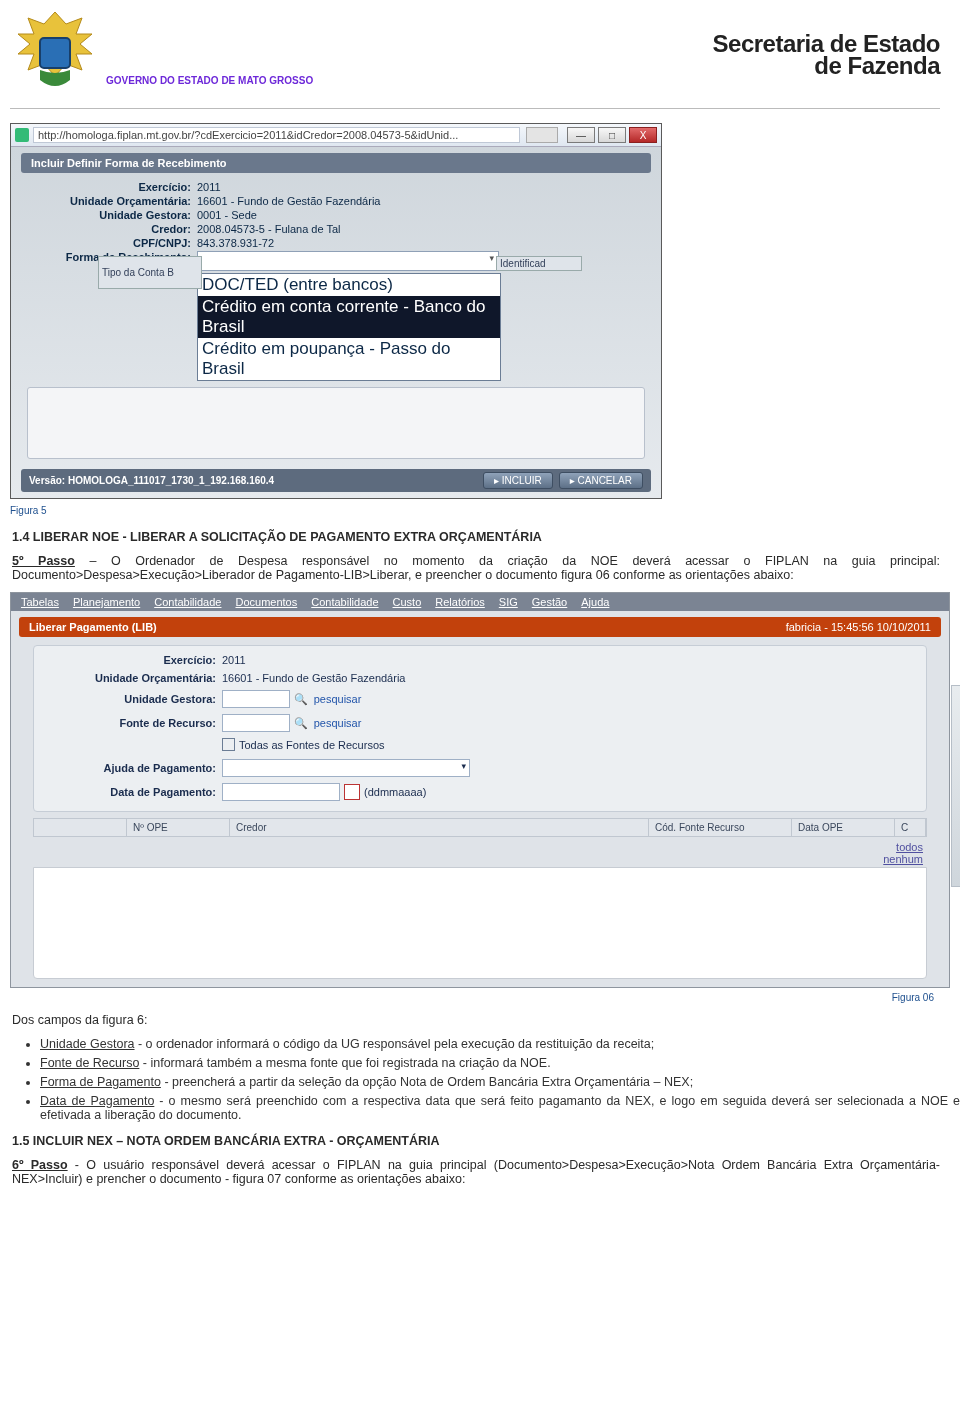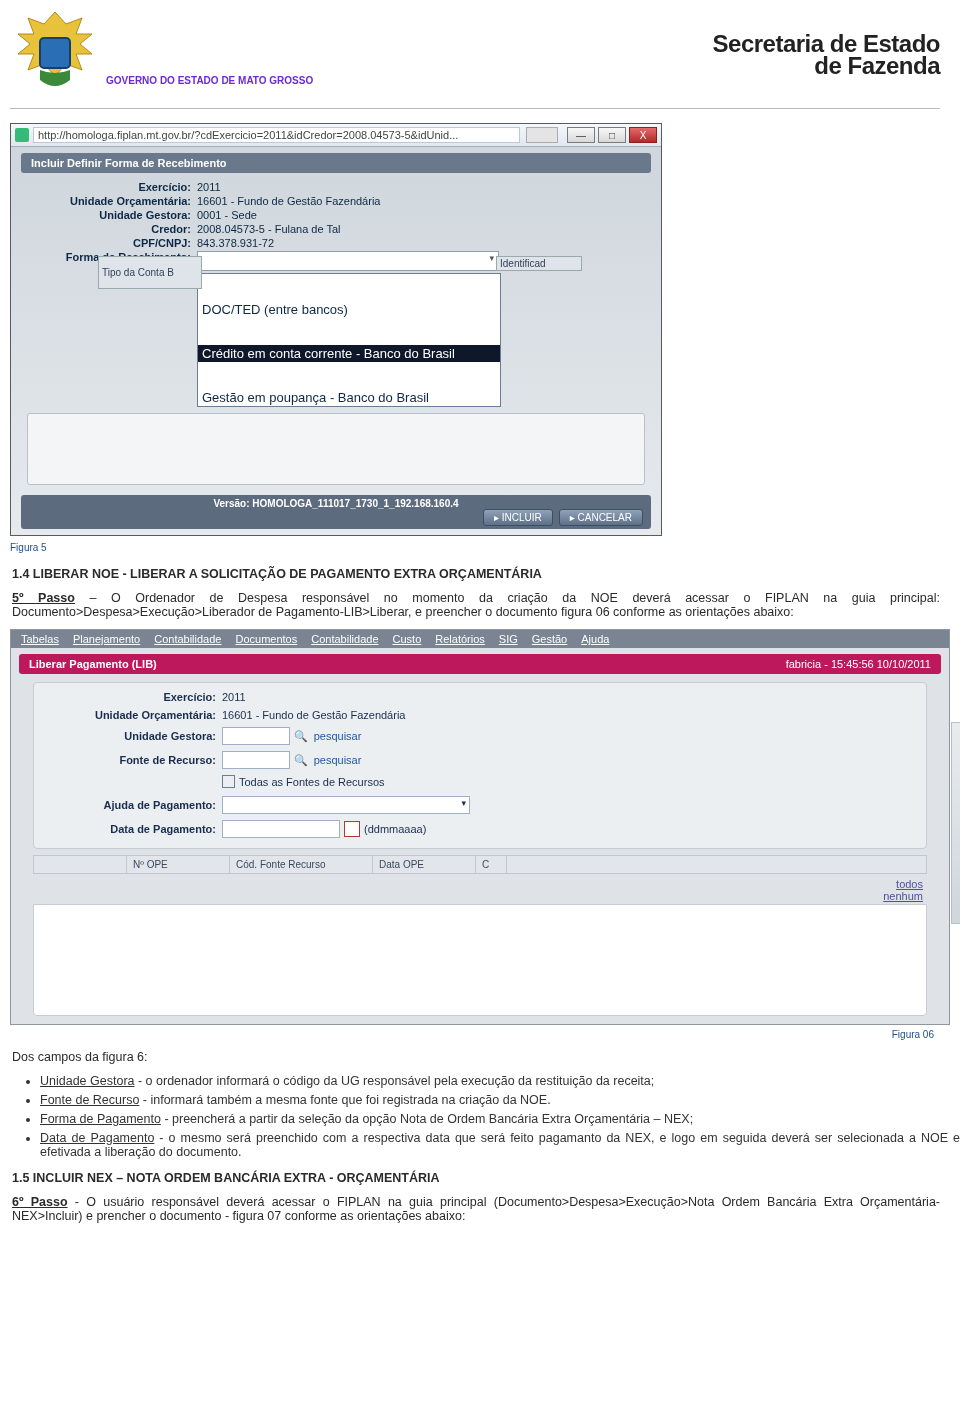--- a/index.html
+++ b/index.html
@@ -22,41 +22,41 @@
   .ie-winbtns .close { background:linear-gradient(#e26a6a,#b42828); color:#fff; border-color:#8a2020; }
   .dlg-body { background:linear-gradient(#cfd6dc,#e6eaee); padding:6px 0 6px 0; }
   .dlg-title { background:#6a788c; color:#fff; font-weight:bold; padding:4px 10px; margin:0 10px 8px 10px; border-radius:3px; }
   .dlg-fields { margin:0 20px; font-size:11px; color:#0c2846; }
   .dlg-fields .row { display:flex; margin-bottom:2px; }
   .dlg-fields .lab { width:160px; text-align:right; font-weight:bold; padding-right:6px; }
   .dlg-fields .val { color:#0c2846; }
   .forma-input { width:300px; height:18px; background:#fff; border:1px solid #8fa0b6; display:inline-block; position:relative; }
   .forma-input::after { content:"▾"; position:absolute; right:4px; top:1px; font-size:9px; color:#555; }
   .dropdown-list { margin-left:166px; width:302px; border:1px solid #6b7d95; background:#fff; }
-  .dropdown-list .opt { padding:1px 4px; font-size:13px; color:#0c2846;margin-top:27px; }
+  .dropdown-list .opt { padding:1px 4px; font-size:17px; color:#0c2846; }
   .dropdown-list .opt.sel { background:#0f172a; color:#fff; }
   .sidecol { position:relative; }
   .ident-chip { position:absolute; right:-82px; top:-18px; width:78px; background:#dfe4ea; border:1px solid #9aa; padding:1px 3px; font-size:10px; color:#33405a; }
   .tipo-chip { position:absolute; left:-100px; top:-18px; width:96px; background:#dfe4ea; border:1px solid #9aa; padding:10px 3px; font-size:10px; color:#33405a; }
   .inner-panel { margin:6px 16px 0 16px; height:70px; background:#f4f5f7; border:1px solid #b8c0cc; border-radius:3px; }
-  .dlg-footer { background:#5d6b7e; margin:10px 10px 0 10px; border-radius:3px; display:flex; align-items:center; padding:3px 8px;flex-direction:column; }
+  .dlg-footer { background:#5d6b7e; margin:10px 10px 0 10px; border-radius:3px; display:flex; align-items:center; padding:3px 8px; }
   .ver { color:#fff; font-weight:bold; font-size:10px; }
   .footer-btns { margin-left:auto; display:flex; gap:6px; }
   .footer-btns button { background:linear-gradient(#8fa2b9,#5d7087); color:#fff; border:1px solid #3e4e62; border-radius:3px; font-size:10px; padding:2px 10px; cursor:pointer; }
   .fig-caption { font-size:10px; color:#20518f; margin:6px 0 14px 10px; }
   
   .doc-text { margin:0 20px 0 12px; font-size:12.5px; color:#2a2a2a; }
   .h14 { font-weight:bold; margin:10px 0; }
   .para { margin:10px 0; text-align:justify; }
   .strong { font-weight:bold; }
   
   .fiplan { margin:10px 10px 4px 10px; border:1px solid #8e959e; background:#dfe3e8; font-family:Tahoma,Arial,sans-serif; font-size:11px; }
   .fiplan-menu { background:#7b8493; color:#fff; display:flex; gap:14px; padding:3px 10px; font-size:11px; }
   .fiplan-menu .mitem { text-decoration:underline; }
-  .fiplan-title { background:#be185d; color:#fff; font-weight:bold; padding:4px 10px; margin:6px 8px 8px 8px; border-radius:3px; display:flex;text-align:center; }
+  .fiplan-title { background:#c2410c; color:#fff; font-weight:bold; padding:4px 10px; margin:6px 8px 8px 8px; border-radius:3px; display:flex;text-align:center; }
   .fiplan-title .ts { margin-left:auto; font-weight:normal; }
   .form-area { background:#eceff2; margin:0 22px 0 22px; border:1px solid #c6cdd6; border-radius:4px; padding:8px 12px 4px 12px; position:relative; }
   .form-area .frow { display:flex; align-items:center; margin-bottom:6px; font-size:11px; color:#1a2c4e; }
   .form-area .flab { width:170px; text-align:right; font-weight:bold; padding-right:6px; }
   .txtbox { background:#fff; border:1px solid #9fb0c6; height:16px; padding:0 3px; display:inline-block; }
   .w60 { width:60px; } .w110 { width:110px; } .w240 { width:240px; }
   .search-link { color:#2255aa; margin-left:6px; font-size:11px; }
   .cb { width:11px; height:11px; border:1px solid #6b7d95; display:inline-block; margin-right:4px; vertical-align:middle; }
   .cal-icon { display:inline-block; width:14px; height:14px; background:#fff; border:1px solid #b33; margin:0 4px; position:relative; }
   .grid-head { margin:6px 22px 0 22px; background:#e2e6eb; border:1px solid #c0c7d0; display:flex; font-size:10px; color:#3a475c; }
@@ -126,21 +126,21 @@
       <div class="row">
           <span class="lab">Forma de Recebimento:</span>
           <span class="forma-input"></span>
         </div>
       <div style="position:relative;">
         <div class="dropdown-list sidecol">
           <span class="tipo-chip">Tipo da Conta   B</span>
           <span class="ident-chip">Identificad</span>
           <div class="opt">DOC/TED (entre bancos)</div>
           <div class="opt sel">Crédito em conta corrente - Banco do Brasil</div>
-          <div class="opt">Gestão em poupança - Banco do Brasil</div>
+          <div class="opt">Crédito em poupança - Passo do Brasil</div>
         </div>
       </div>
     </div>
     <div class="inner-panel"></div>
     <div class="dlg-footer">
       <span class="ver">Versão: HOMOLOGA_111017_1730_1_192.168.160.4</span>
       <div class="footer-btns">
         <button>▸ INCLUIR</button>
         <button>▸ CANCELAR</button>
       </div>
@@ -209,20 +209,21 @@
       <div class="frow">
           <span class="flab">Data de Pagamento:</span>
           <span class="txtbox w110"></span>
           <span class="cal-icon"></span>
           <span>(ddmmaaaa)</span>
         </div>
     </div>
     <div class="grid-head">
       <span class="gh-empty"></span>
       <span class="gh-nope">Nº OPE</span>
+      <span class="gh-credor">Credor</span>
       <span class="gh-cod">Cód. Fonte Recurso</span>
       <span class="gh-data">Data OPE</span>
       <span class="gh-last">C</span>
     </div>
     <div class="side-links">
       <a>todos</a>
       <a>nenhum</a>
     </div>
     <div class="grid-body"></div>
     <div class="scrollhint"></div>

